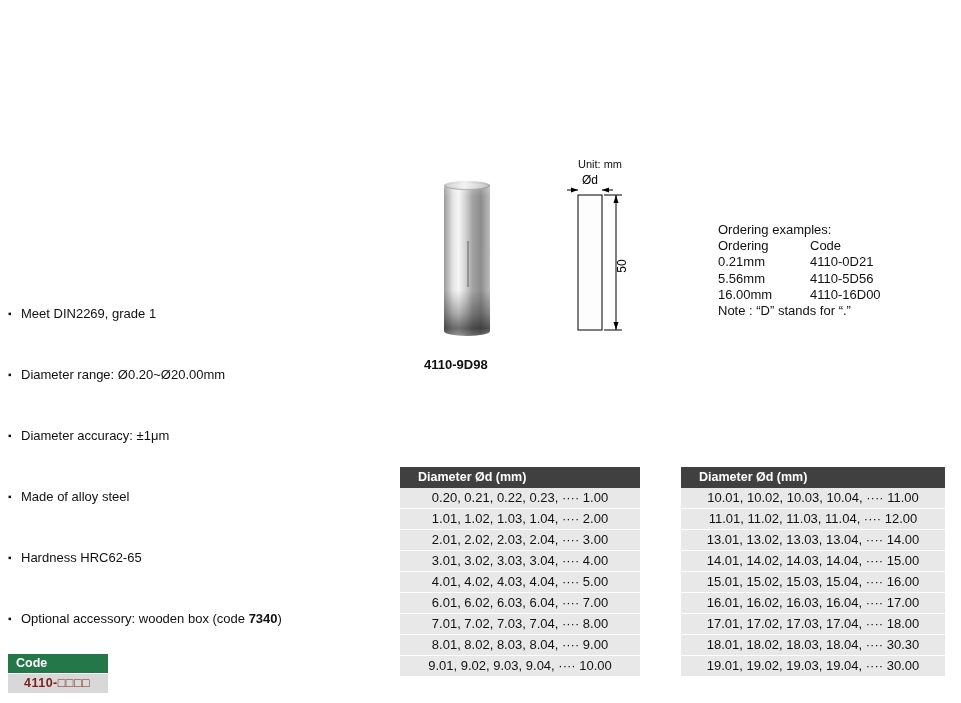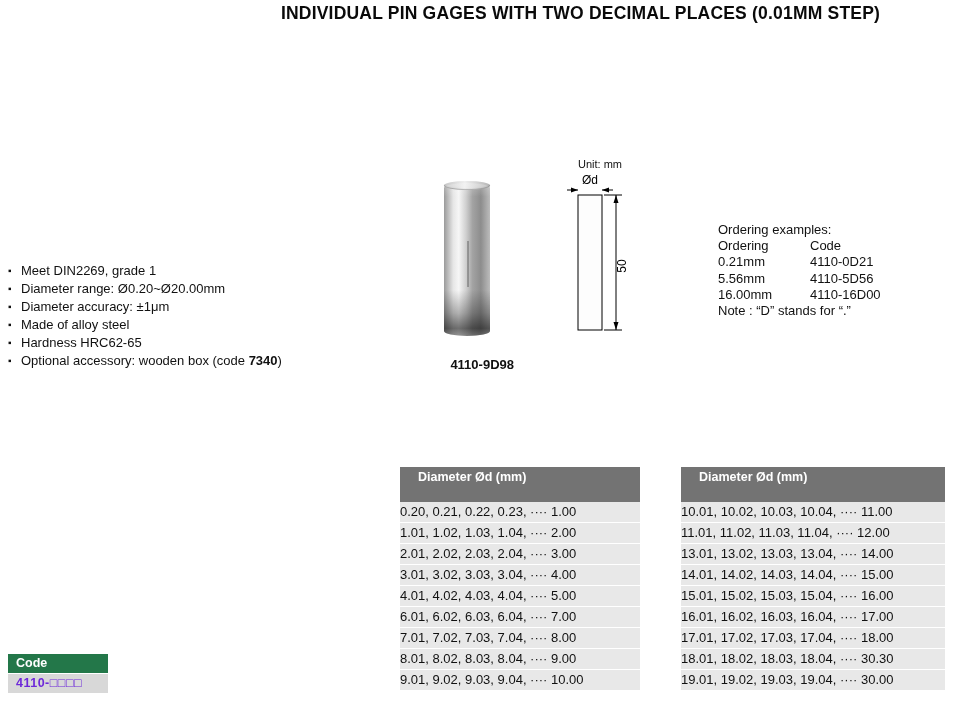--- a/index.html
+++ b/index.html
@@ -6,74 +6,73 @@
   html,body { width:961px; height:703px; background:#ffffff; overflow:hidden;
               font-family:"Liberation Sans", sans-serif; color:#111; }
   .page { position:relative; width:961px; height:703px; }
 
   
   .title { position:absolute; left:200px; top:3px; width:761px; text-align:center;
            font-size:17.5px; font-weight:bold; letter-spacing:0.2px; color:#0a0a0a; }
 
   
   .features { position:absolute; left:8px; top:262px; font-size:13px; }
-  .feat { line-height:17px; white-space:nowrap; }
+  .feat { line-height:17px; white-space:nowrap;margin-top:43px; }
   .bullet { display:inline-block; width:13px; }
   .bullet::before { content:"▪"; font-size:10px; position:relative; top:-1px; }
   .feat b { font-weight:bold; }
 
   
   .pin { position:absolute; left:444px; top:183px; width:46px; height:153px;
          background:linear-gradient(90deg,#9a9a9a 0%,#e6e6e6 20%,#f6f6f6 32%,#cfcfcf 48%,#a3a3a3 62%,#8d8d8d 80%,#bcbcbc 100%);
          border-radius:23px/5px; }
   .pin::before { content:""; position:absolute; top:-2px; left:0; width:100%; height:9px;
          border-radius:50%; background:linear-gradient(90deg,#c6c6c6,#efefef 45%,#b5b5b5);
          box-shadow:inset 0 -1px 1px rgba(0,0,0,.3); }
   .pin::after { content:""; position:absolute; inset:0; border-radius:inherit;
          background:linear-gradient(180deg, rgba(255,255,255,.25) 0, rgba(255,255,255,0) 9%,
                     rgba(0,0,0,0) 70%, rgba(0,0,0,.28) 85%, rgba(0,0,0,.55) 95%, rgba(70,70,70,.55) 100%); }
   .pin-mark { position:absolute; left:50%; top:38%; width:2px; height:46px;
          background:rgba(60,60,60,.35); }
-  .pin-label { position:absolute; left:424px; top:357px; width:90px; text-align:right;
+  .pin-label { position:absolute; left:424px; top:357px; width:90px; text-align:left;
          font-size:13px; font-weight:bold; }
 
   
   .unit-label { position:absolute; left:578px; top:158px; font-size:11px; }
   .dim-svg { position:absolute; left:560px; top:170px; }
   .dim-svg line, .dim-svg rect { stroke:#000; stroke-width:1; fill:none; }
   .dim-svg rect { fill:#fdfdfd; }
   .svg-txt { font-family:"Liberation Sans", sans-serif; font-size:12px; fill:#000; }
 
   
   .ordering { position:absolute; left:718px; top:222px; font-size:13px; line-height:16.2px; }
   .ord-title { font-weight:normal; }
   .ord-col1 { display:inline-block; width:92px; }
 
   
   .dtable { position:absolute; top:467px; font-size:13px; }
   #t-left  { left:400px; width:240px; }
   #t-right { left:681px; width:264px; }
-  .thead { height:35px; line-height:21px; background:#737373; color:#fff;
+  .thead { height:21px; line-height:21px; background:#404040; color:#fff;
            font-weight:bold; font-size:12.5px; padding-left:18px; }
   .trow  { height:20px; line-height:20px; background:#e8e8e8; margin-bottom:1px;
-           text-align:left; white-space:nowrap; }
+           text-align:center; white-space:nowrap; }
 
   
   .code-box { position:absolute; left:8px; top:654px; width:100px; font-size:12.5px; }
   .code-head { height:19px; line-height:19px; background:#237749; color:#fff;
                font-weight:bold; padding-left:8px; }
-  .code-val  { height:19px; line-height:19px; background:#d8d8d8; color:#6d28d9;
-               font-weight:bold; padding-left:8px; margin-top:1px; letter-spacing:0.5px; }
+  .code-val  { height:19px; line-height:19px; background:#d8d8d8; color:#7f1d1d;
+               font-weight:bold; padding-left:16px; margin-top:1px; letter-spacing:0.5px; }
 </style>
 </head>
 <body>
 
 <div class="page">
 
-  <h1 class="title">INDIVIDUAL PIN GAGES WITH TWO DECIMAL PLACES (0.01MM STEP)</h1>
 
   <div class="features">
     <div class="feat"><span class="bullet"></span><span>Meet DIN2269, grade 1</span></div>
     <div class="feat"><span class="bullet"></span><span>Diameter range: Ø0.20~Ø20.00mm</span></div>
     <div class="feat"><span class="bullet"></span><span>Diameter accuracy: ±1μm</span></div>
     <div class="feat"><span class="bullet"></span><span>Made of alloy steel</span></div>
     <div class="feat"><span class="bullet"></span><span>Hardness HRC62-65</span></div>
     <div class="feat"><span class="bullet"></span><span><span>Optional accessory: wooden box (code </span><b>7340</b><span>)</span></span></div>
   </div>
 

